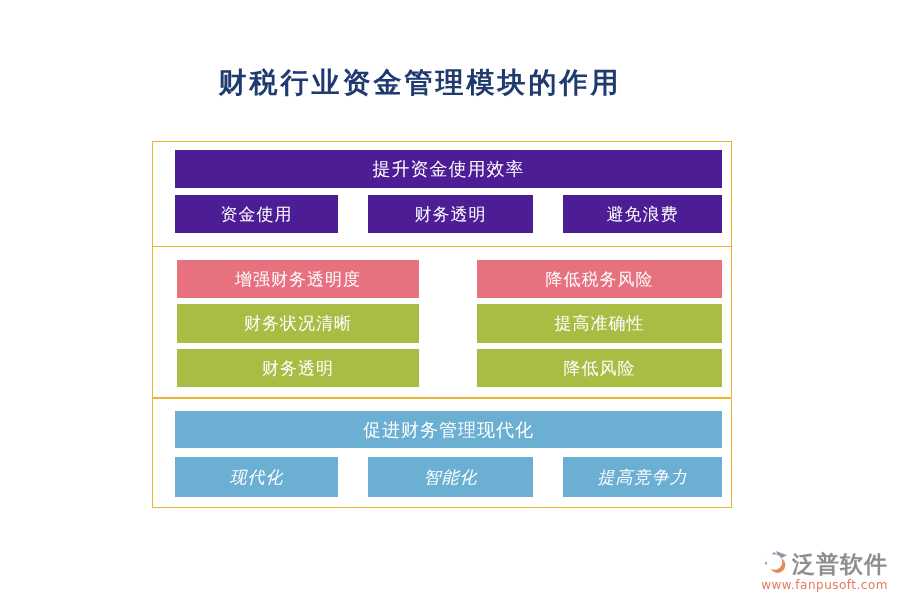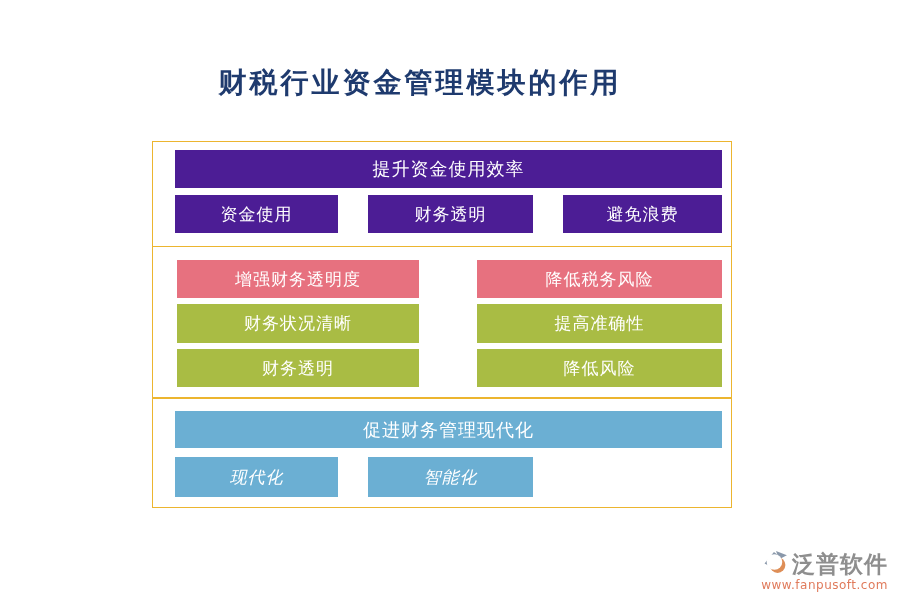--- a/index.html
+++ b/index.html
@@ -88,20 +88,21 @@
 
   <div class="bar c-pink col-right r0">降低税务风险</div>
   <div class="bar c-green col-right r1">提高准确性</div>
   <div class="bar c-green col-right r2">降低风险</div>
 </div>
 
 <div class="sec" id="sec-modernization">
   <div class="bar c-sky hdr">促进财务管理现代化</div>
   <div class="bar c-sky row-b slot-0">现代化</div>
   <div class="bar c-sky row-b slot-1">智能化</div>
+  <div class="bar c-sky row-b slot-2">提高竞争力</div>
 </div>
 
 <div class="logo">
   <div class="logo-row">
     <svg width="26" height="26" viewBox="0 0 100 100" aria-hidden="true">
       <polygon points="6,52 42,8 62,22 30,64" fill="#8A98AA"></polygon>
       <polygon points="50,4 92,20 62,36" fill="#8A98AA"></polygon>
       <circle cx="56" cy="58" r="30" fill="#DE8E57"></circle>
       <circle cx="44" cy="46" r="30" fill="#ffffff"></circle>
     </svg>

